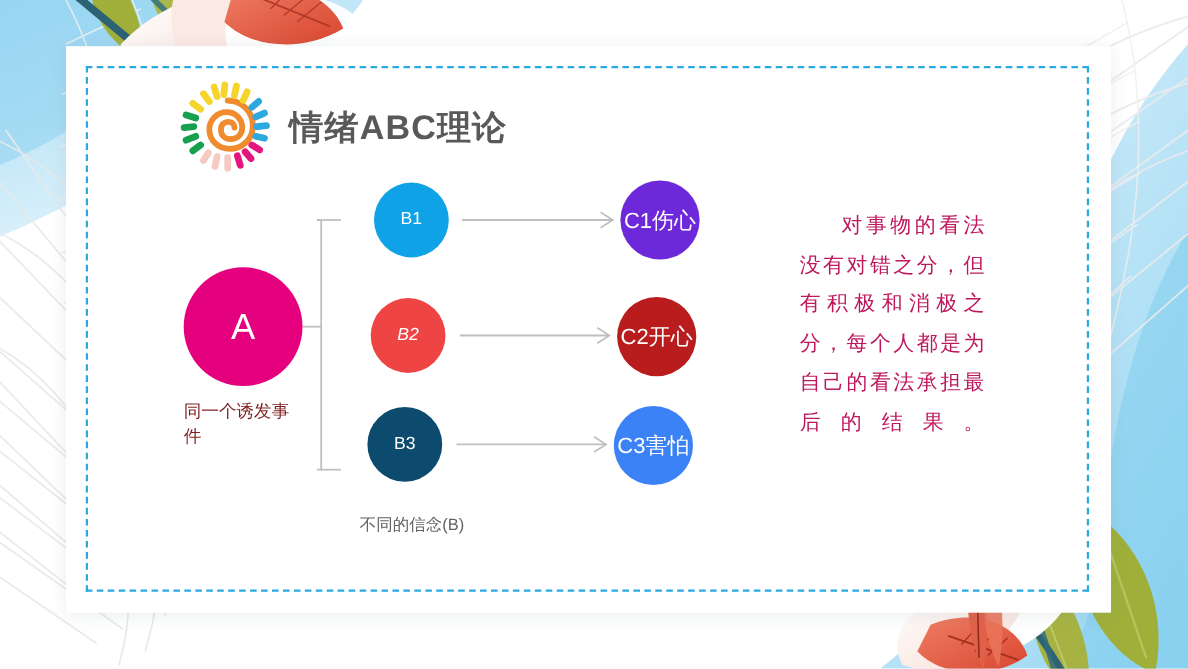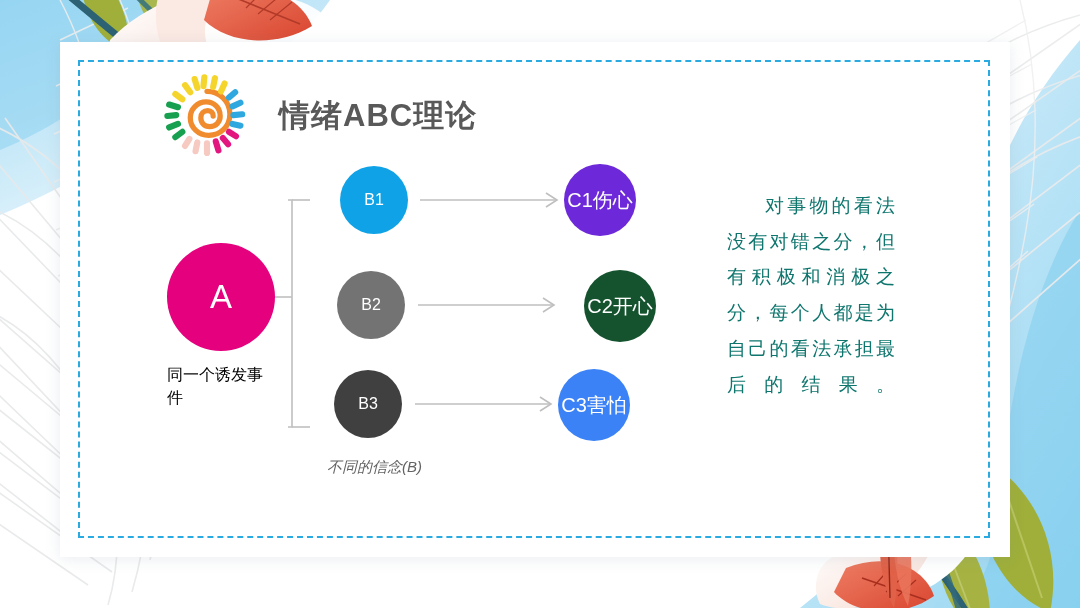--- a/index.html
+++ b/index.html
@@ -40,21 +40,21 @@
     box-sizing: border-box;
   }
 
   
   .header {
     position: absolute;
     left: 163px;
     top: 72px;
     display: flex;
     align-items: center;
-    gap: 28px;
+    gap: 12px;
   }
   .sun-icon { width: 88px; height: 88px; display: block; }
   .slide-title {
     font-size: 31px;
     font-weight: bold;
     color: #595959;
     letter-spacing: 1px;
     white-space: nowrap;
   }
 
@@ -76,61 +76,61 @@
     left: 167px; top: 243px;
     width: 108px; height: 108px;
     background: #E5007E;
     font-size: 33px;
   }
   .node-b {
     width: 68px; height: 68px;
     font-size: 16px;
   }
   .node-b1 { left: 340px; top: 166px; background: #0FA2E6; }
-  .node-b2 { left: 337px; top: 271px; background: #737373; }
-  .node-b3 { left: 334px; top: 370px; background: #404040; }
+  .node-b2 { left: 337px; top: 271px; background: #ef4444; font-style: italic; }
+  .node-b3 { left: 334px; top: 370px; background: #0c4a6e; }
 
   .node-c {
     width: 72px; height: 72px;
     font-size: 20px;
     overflow: visible;
   }
   .node-c1 { left: 564px; top: 164px; background: #6d28d9; }
-  .node-c2 { left: 584px; top: 270px; background: #14532d; }
+  .node-c2 { left: 561px; top: 270px; background: #b91c1c; }
   .node-c3 { left: 558px; top: 369px; background: #3b82f6; }
 
   .a-caption {
     position: absolute;
     left: 167px;
     top: 363px;
     width: 108px;
     font-size: 16px;
     line-height: 1.45;
-    color: #000000;
+    color: #7f1d1d;
     text-align: left;
   }
 
   .axis-caption {
     position: absolute;
     font-size: 15px;
     color: #636363;
     white-space: nowrap;
   }
-  .caption-b { left: 327px; top: 458px; font-style: italic; }
+  .caption-b { left: 327px; top: 468px; }
   .caption-c { left: 508px; top: 458px; }
 
   
   .para {
     position: absolute;
     left: 727px;
     top: 188px;
     width: 168px;
     font-size: 19px;
     line-height: 1.88;
-    color: #0f766e;
+    color: #be185d;
     text-align: justify;
     text-align-last: justify;
     text-indent: 2em;
   }
 </style>
 </head>
 <body>
 
 <div id="slide">
 

